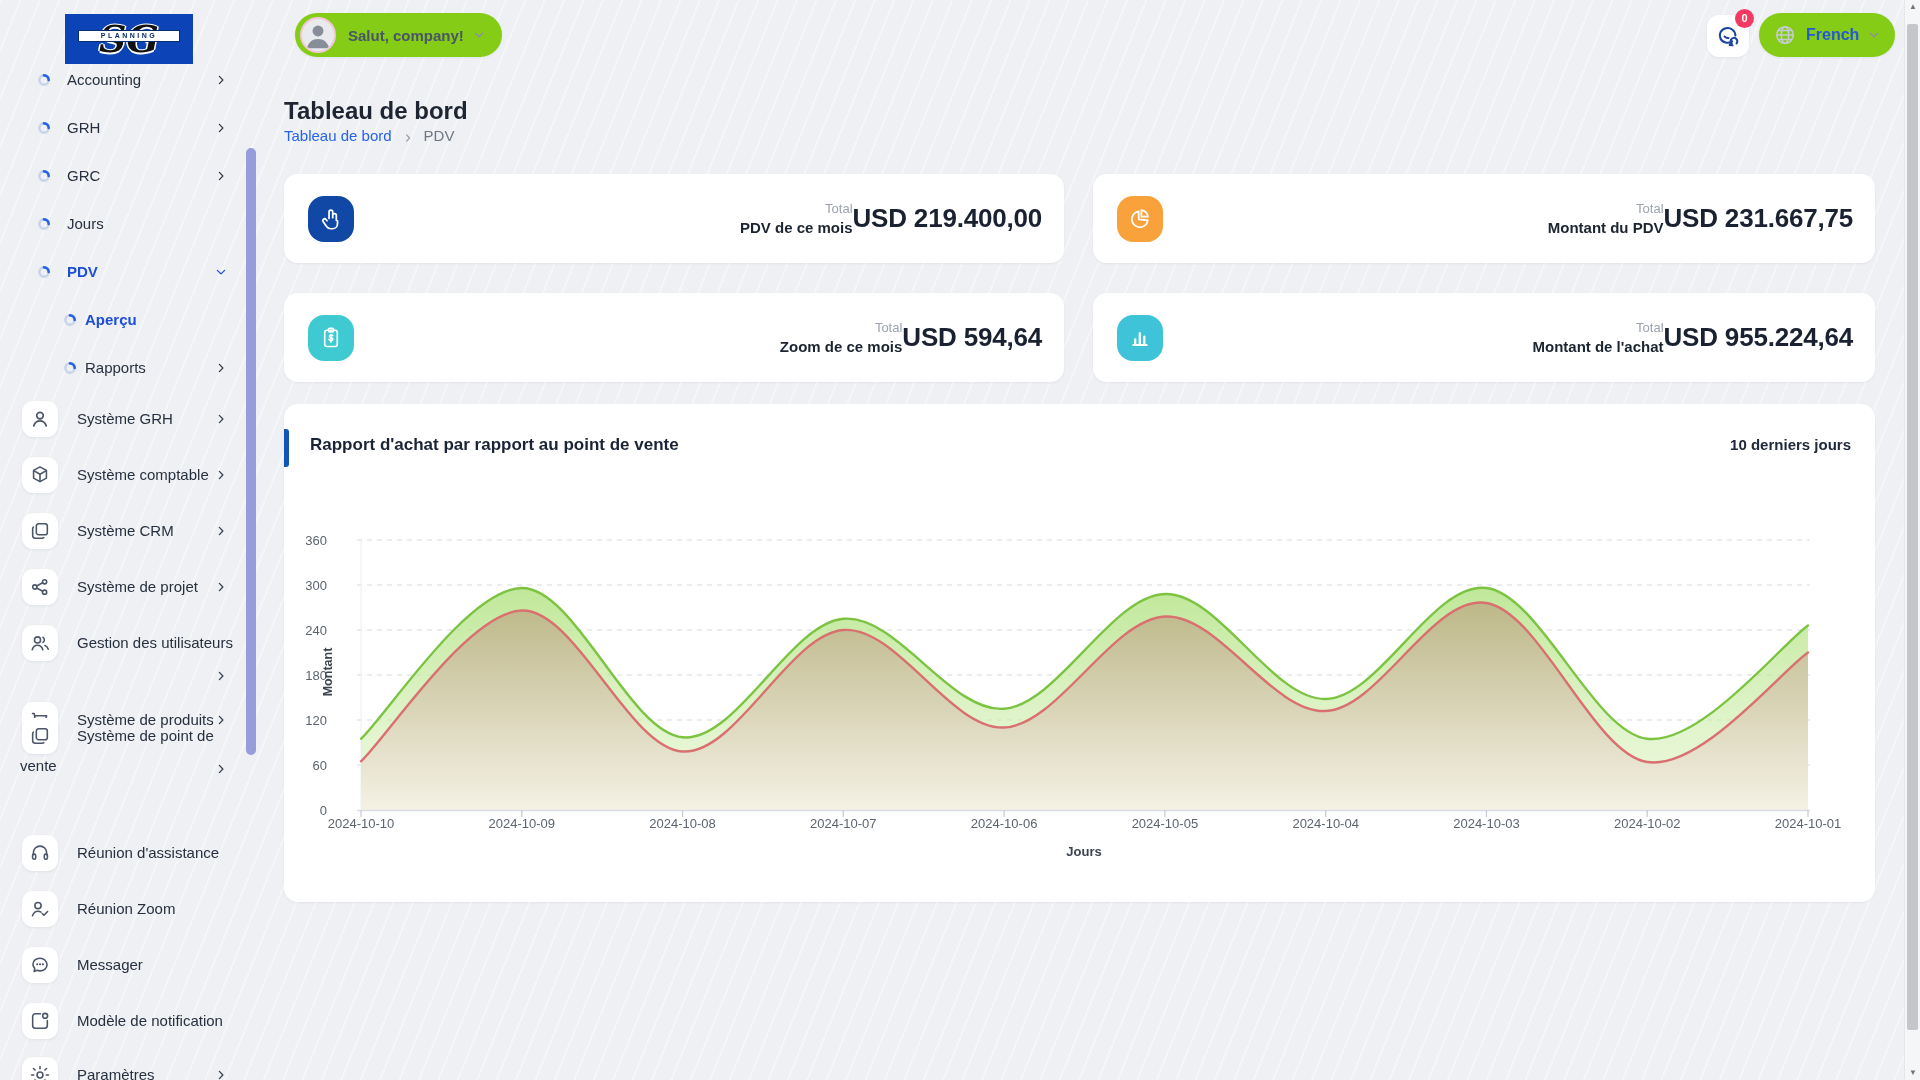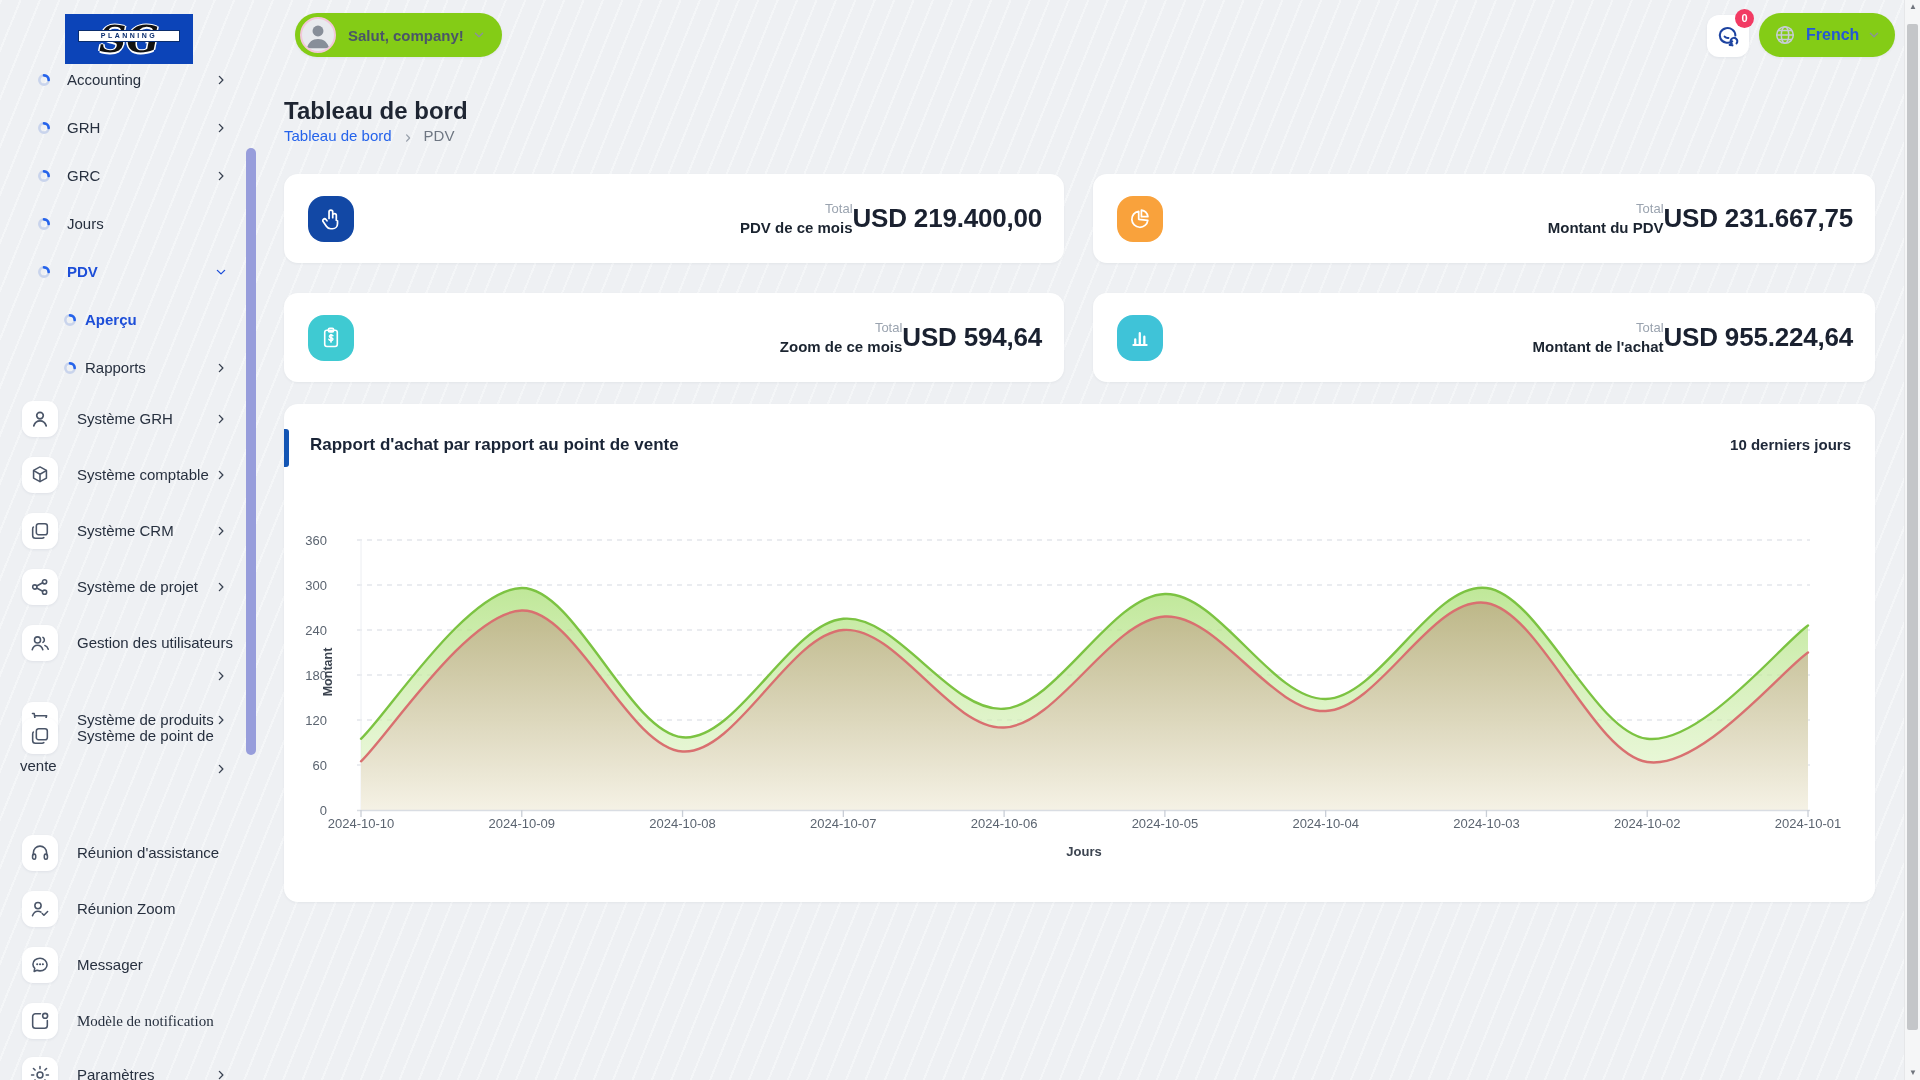--- a/index.html
+++ b/index.html
@@ -317,21 +317,21 @@
       </div>
       <div class="side-item" style="top: 937px; height: 56px;">
         <span class="tile-ic">
           <svg viewBox="0 0 24 24" fill="none" stroke="currentColor" stroke-linecap="round" stroke-linejoin="round" stroke-width="1.7">
             <path d="M12 4.6c-4.3 0-7.7 2.9-7.7 6.5 0 1.7.8 3.3 2 4.4L5.6 19l3.1-1.2c1 .4 2.1.6 3.3.6 4.3 0 7.7-2.9 7.7-6.6s-3.4-7.2-7.7-7.2z"></path>
             <path d="M8.9 11.2h.1M12 11.2h.1M15.1 11.2h.1" stroke-width="2.2"></path>
           </svg>
         </span>
         <div class="lbl tile-lbl">Messager</div>
       </div>
-      <div class="side-item" style="top: 993px; height: 56px; font-family: Liberation Serif, serif;">
+      <div class="side-item" style="top: 993px; height: 56px;">
         <span class="tile-ic">
           <svg viewBox="0 0 24 24" fill="none" stroke="currentColor" stroke-linecap="round" stroke-linejoin="round" stroke-width="1.7">
             <path d="M20 11.5V17a3 3 0 0 1-3 3H7a3 3 0 0 1-3-3V7a3 3 0 0 1 3-3h5.5"></path>
             <circle cx="17.6" cy="6.4" r="2.7"></circle>
           </svg>
         </span>
         <div class="lbl tile-lbl">Modèle de notification</div>
       </div>
       <div class="side-item" style="top: 1047px; height: 56px;">
         <span class="tile-ic">

